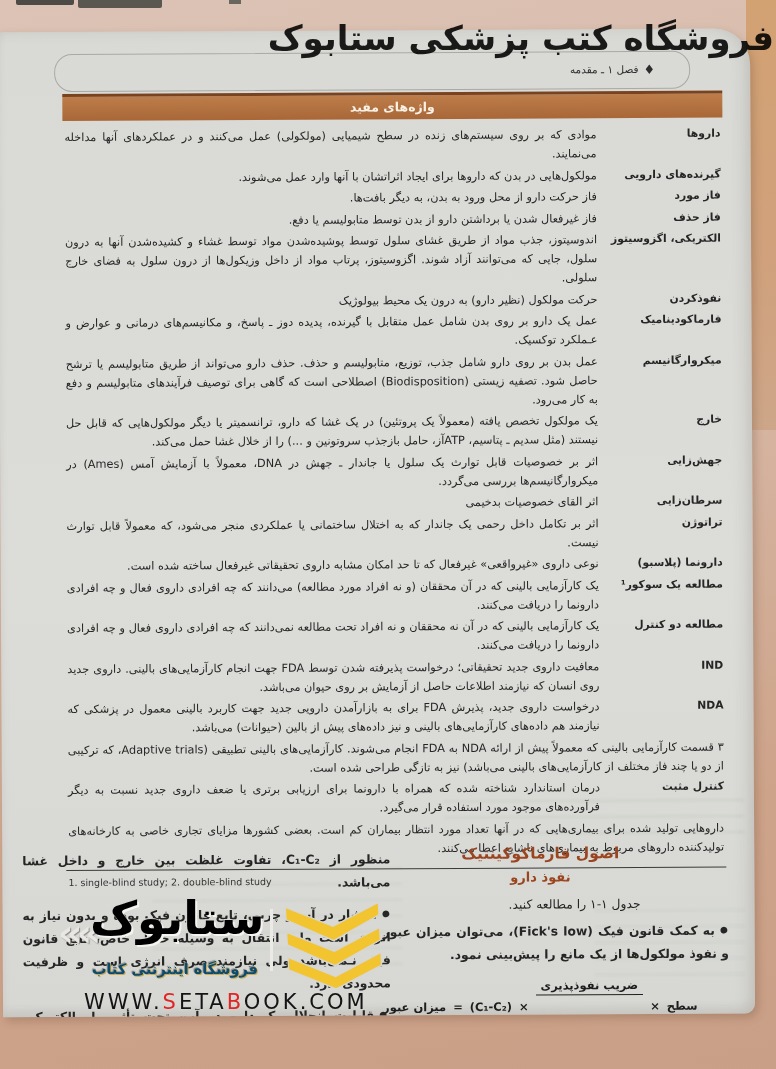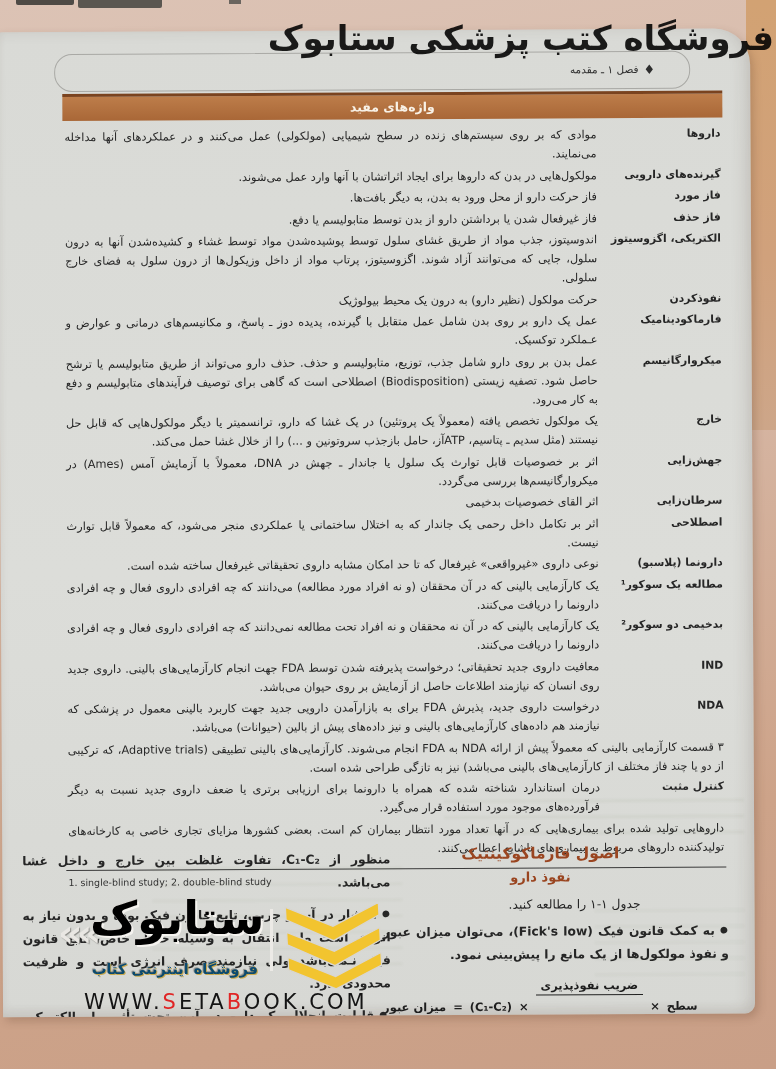--- a/index.html
+++ b/index.html
@@ -184,21 +184,21 @@
     <div class="g-row">
       <div class="g-term">
         <span class="t1">سرطان‌زایی</span>
         
       </div>
       <div class="g-def">اثر القای خصوصیات بدخیمی</div>
     </div>
 
     <div class="g-row">
       <div class="g-term">
-        <span class="t1">اصطلاحی</span>
+        <span class="t1">تراتوژن</span>
         
       </div>
       <div class="g-def">اثر بر تکامل داخل رحمی یک جاندار که به اختلال ساختمانی یا عملکردی منجر می‌شود، که معمولاً قابل توارث نیست.</div>
     </div>
 
     <div class="g-row">
       <div class="g-term">
         <span class="t1">دارونما (پلاسبو)</span>
         
       </div>
@@ -208,21 +208,21 @@
     <div class="g-row">
       <div class="g-term">
         <span class="t1">مطالعه یک سوکور¹</span>
         
       </div>
       <div class="g-def">یک کارآزمایی بالینی که در آن محققان (و نه افراد مورد مطالعه) می‌دانند که چه افرادی داروی فعال و چه افرادی دارونما را دریافت می‌کنند.</div>
     </div>
 
     <div class="g-row">
       <div class="g-term">
-        <span class="t1">بدخیمی دو سوکور²</span>
+        <span class="t1">مطالعه دو کنترل</span>
         
       </div>
       <div class="g-def">یک کارآزمایی بالینی که در آن نه محققان و نه افراد تحت مطالعه نمی‌دانند که چه افرادی داروی فعال و چه افرادی دارونما را دریافت می‌کنند.</div>
     </div>
 
     <div class="g-row">
       <div class="g-term">
         <span class="t1">IND</span>
         
       </div>

